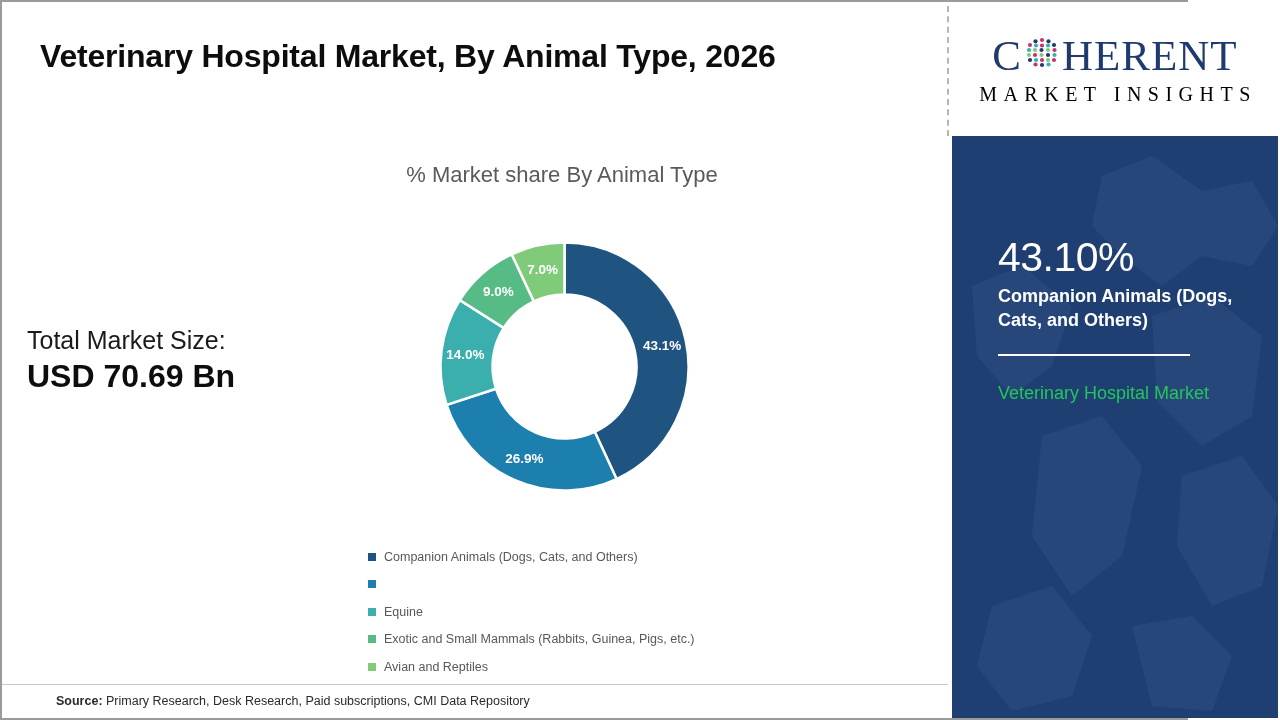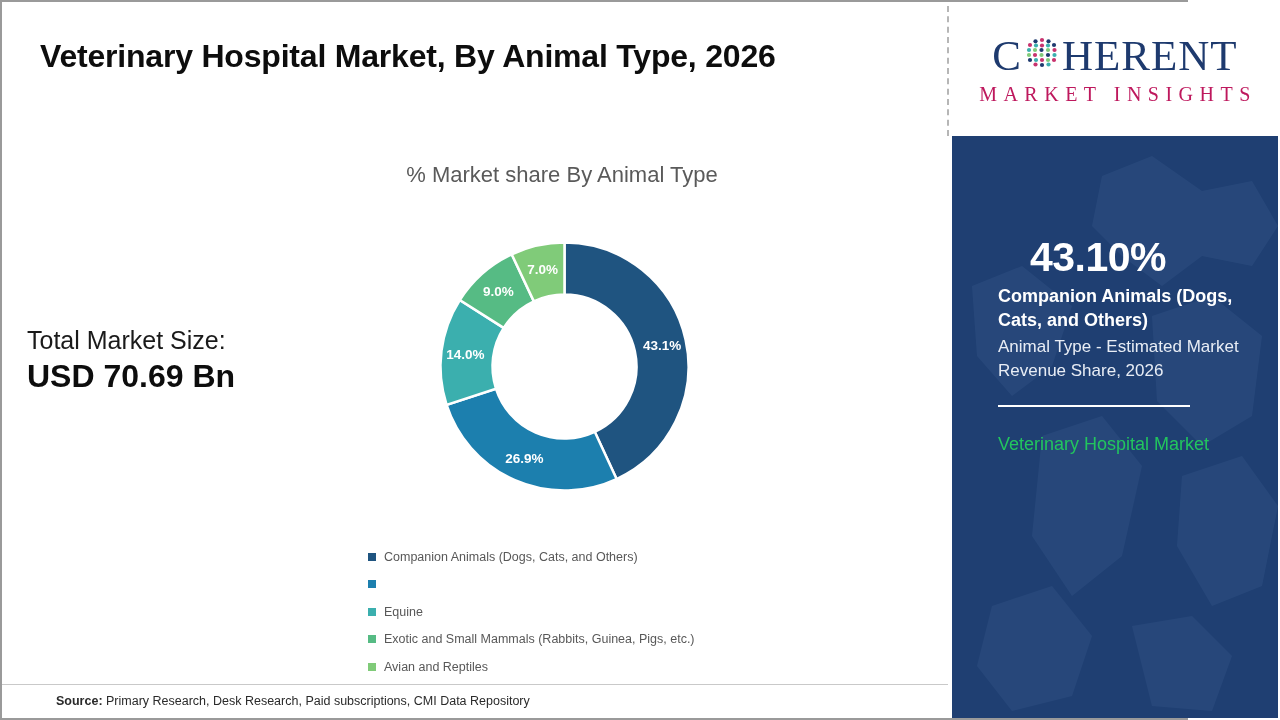--- a/index.html
+++ b/index.html
@@ -162,21 +162,21 @@
     font-family: "Liberation Serif", serif;
     font-size: 43px;
     color: #1e3a6e;
     letter-spacing: 1px;
     line-height: 1;
   }
   .logo-globe { margin: 0 1px; }
   .logo-sub {
     font-family: "Liberation Serif", serif;
     font-size: 20px;
-    color: #be185d;
+    color: #000000;
     letter-spacing: 6.5px;
     margin-top: 5px;
     padding-left: 6px;
   }
 
   
   .right-panel {
     position: absolute;
     left: 950px;
     top: 134px;
@@ -193,25 +193,24 @@
     opacity: 0.16;
   }
   .panel-inner {
     position: absolute;
     left: 46px;
     top: 100px;
     width: 262px;
   }
   .panel-pct {
     font-size: 41px;
-    font-weight: bold;
+    font-weight: normal;
     color: #ffffff;
     line-height: 1.05;
     letter-spacing: -0.5px;
-    margin-left: 32px;
   }
   .panel-seg {
     font-size: 18px;
     font-weight: bold;
     color: #ffffff;
     line-height: 1.32;
     margin-top: 6px;
   }
   .panel-desc {
     font-size: 17px;
@@ -346,19 +345,18 @@
         <path d="M200 180 L260 160 L310 200 L300 280 L250 310 L205 265 Z"></path>
         <path d="M90 300 L150 280 L190 330 L170 420 L120 460 L80 400 Z"></path>
         <path d="M230 340 L290 320 L326 370 L310 450 L260 470 L225 410 Z"></path>
         <path d="M40 470 L100 450 L140 500 L120 560 L60 575 L25 530 Z"></path>
         <path d="M180 490 L240 480 L280 520 L260 575 L200 570 Z"></path>
       </g>
     </svg>
     <div class="panel-inner">
       <div class="panel-pct">43.10%</div>
       <div class="panel-seg">Companion Animals (Dogs, Cats, and Others)</div>
-      <div class="panel-desc">Animal Type - Estimated Market Revenue Share, 2026</div>
       <div class="panel-rule"></div>
       <div class="panel-market">Veterinary Hospital Market</div>
     </div>
   </div>
 
 </div>
 
 </body></html>

